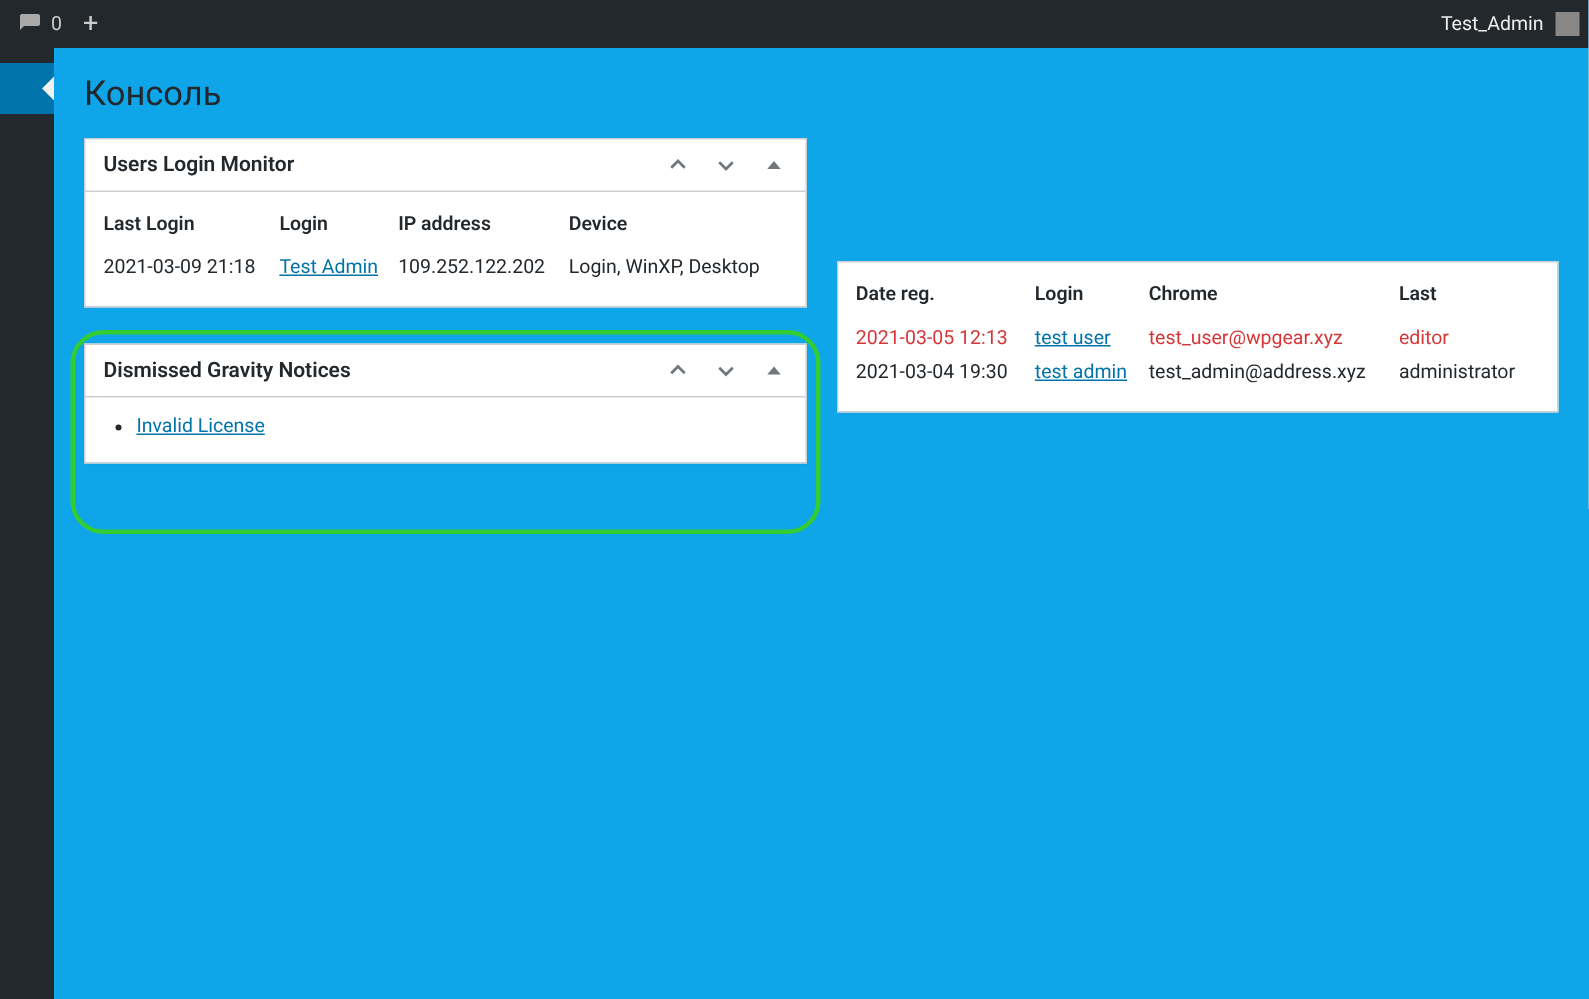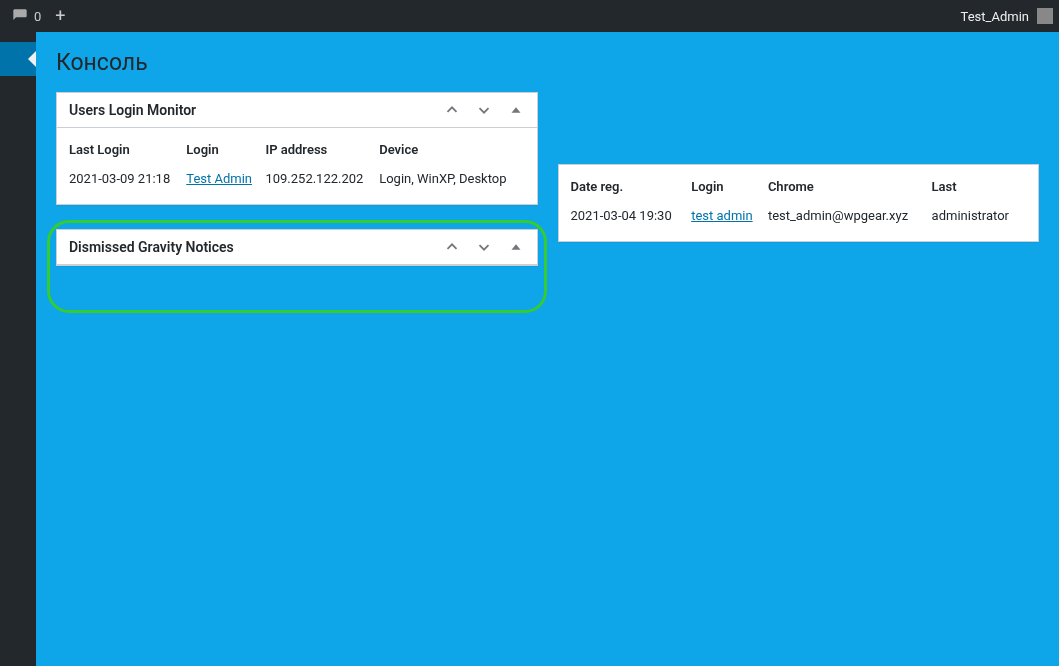--- a/index.html
+++ b/index.html
@@ -191,43 +191,54 @@
                       <polyline points="5,8 10,13 15,8"></polyline>
                     </svg>
                   </span>
                 <span class="icon-btn">
                     <svg class="chev" viewBox="0 0 20 20" fill="#72777c">
                       <polygon points="5,13 10,7 15,13"></polygon>
                     </svg>
                   </span>
               </div>
             </div>
+            <div class="postbox-body">
+              <ul class="bullets">
+                <li><a class="link">Invalid License</a></li>
+              </ul>
+            </div>
           </div>
         </div>
 
       </div>
 
       <div class="col">
 
         <div class="postbox">
           <div class="postbox-body">
             <table class="grid">
               <thead>
                 <tr>
                   <th>Date reg.</th>
                   <th>Login</th>
                   <th>Chrome</th>
                   <th>Last</th>
                 </tr>
               </thead>
               <tbody>
                 <tr>
+                  <td class="txt-red">2021-03-05 12:13</td>
+                  <td><a class="link">test user</a></td>
+                  <td class="txt-red">test_user@wpgear.xyz</td>
+                  <td class="txt-red">editor</td>
+                </tr>
+                <tr>
                   <td>2021-03-04 19:30</td>
                   <td><a class="link">test admin</a></td>
-                  <td>test_admin@wpgear.xyz</td>
+                  <td>test_admin@address.xyz</td>
                   <td>administrator</td>
                 </tr>
               </tbody>
             </table>
           </div>
         </div>
 
       </div>
     </div>
   </div>

